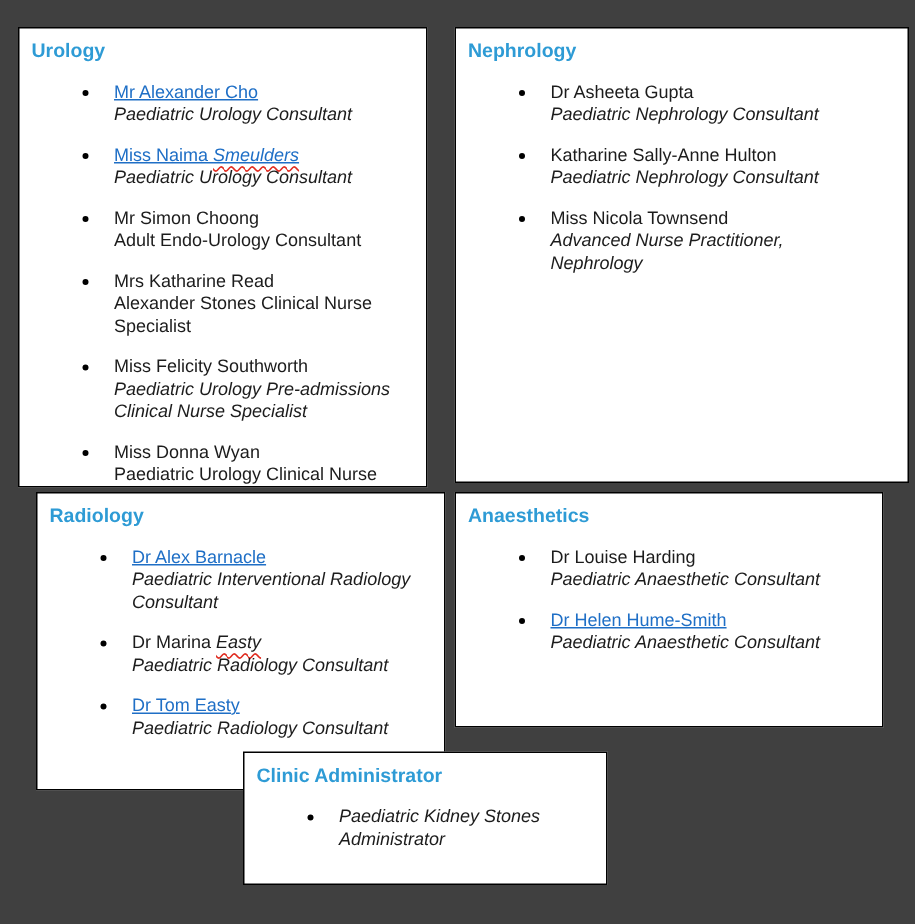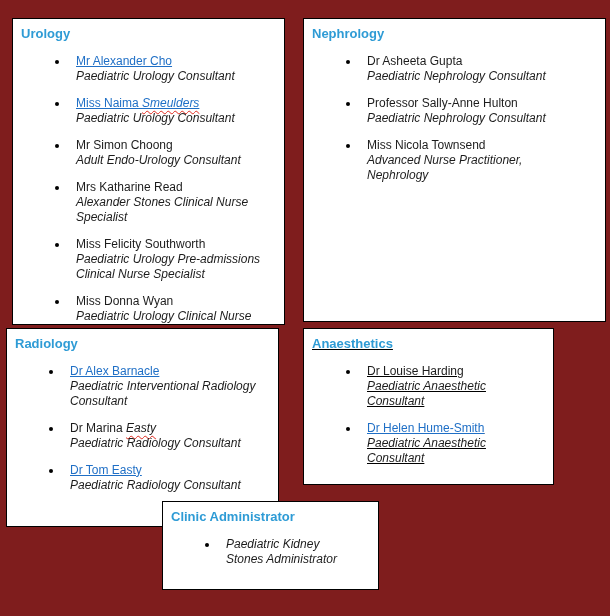--- a/index.html
+++ b/index.html
@@ -4,36 +4,36 @@
 <style>
   html, body { margin: 0; padding: 0; }
   body {
     font-family: "Liberation Sans", sans-serif;
     background: #ffffff;
   }
   .canvas {
     position: relative;
     width: 610px;
     height: 616px;
-    background: #7f1d1d;
+    background: #404040;
     overflow: hidden;
   }
   .panel {
     position: absolute;
     border: 1px solid #000000;
     background: #ffffff;
     box-sizing: border-box;
     padding: 7px 10px 0 8px;
     overflow: hidden;
   }
   .pos-urology      { left: 12px;  top: 18px;  width: 273px; height: 307px; }
   .pos-nephrology   { left: 303px; top: 18px;  width: 303px; height: 304px; }
-  .pos-radiology    { left: 6px;  top: 328px; width: 273px; height: 199px; }
-  .pos-anaesthetics { left: 303px; top: 328px; width: 251px; height: 157px; text-decoration: underline; }
-  .pos-clinic       { left: 162px; top: 501px; width: 217px; height: 89px; }
+  .pos-radiology    { left: 24px;  top: 328px; width: 273px; height: 199px; }
+  .pos-anaesthetics { left: 303px; top: 328px; width: 286px; height: 157px; }
+  .pos-clinic       { left: 162px; top: 501px; width: 243px; height: 89px; }
 
   .panel-title {
     margin: 0 0 8px 0;
     font-size: 13px;
     line-height: 16px;
     font-weight: bold;
     color: #2E9BD5;
   }
   ul.staff-list {
     list-style: none;
@@ -58,21 +58,21 @@
     background: #000000;
   }
   .member-name, .member-link, .member-role { display: block; }
   .member-name { color: #1c1c1c; }
   .member-link {
     color: #1F6FC6;
     text-decoration: underline;
     text-decoration-thickness: 1px;
     cursor: pointer;
   }
-  .member-role { color: #1c1c1c; font-style: italic; }
+  .member-role { color: #1c1c1c; }
   .member-role.italic { font-style: italic; }
   .squiggle {
     text-decoration: underline wavy #E02B20;
     text-decoration-skip-ink: none;
     text-decoration-thickness: 1px;
     text-underline-offset: 3px;
     font-style: italic;
   }
   .member-link .squiggle { color: inherit; }
 </style>
@@ -112,21 +112,21 @@
   </section>
 
   <section class="panel pos-nephrology">
     <h2 class="panel-title">Nephrology</h2>
     <ul class="staff-list">
         <li>
           <span class="member-name">Dr Asheeta Gupta</span>
           <span class="member-role italic">Paediatric Nephrology Consultant</span>
         </li>
         <li>
-          <span class="member-name">Professor Sally-Anne Hulton</span>
+          <span class="member-name">Katharine Sally-Anne Hulton</span>
           <span class="member-role italic">Paediatric Nephrology Consultant</span>
         </li>
         <li>
           <span class="member-name">Miss Nicola Townsend</span>
           <span class="member-role italic">Advanced Nurse Practitioner, Nephrology</span>
         </li>
       </ul>
   </section>
 
   <section class="panel pos-radiology">

